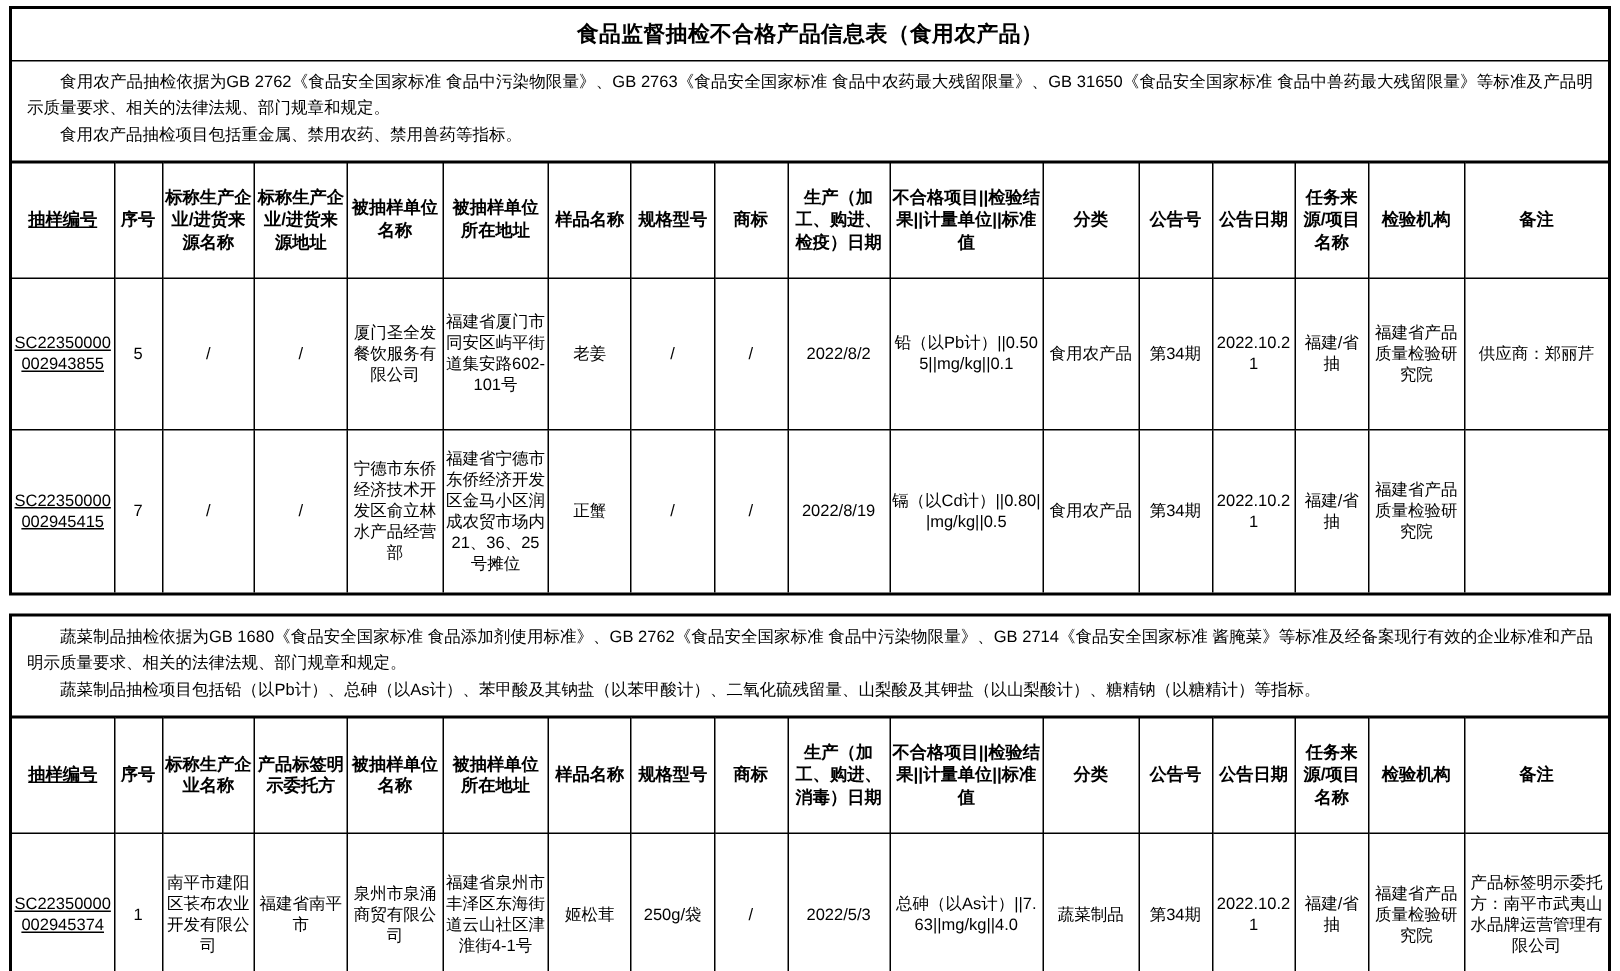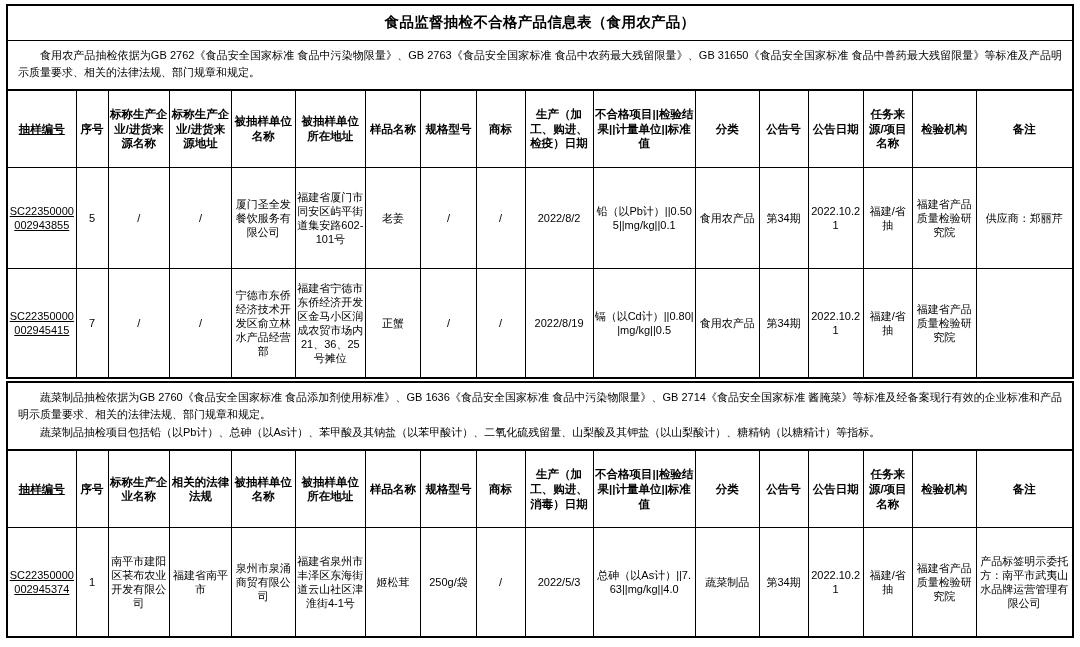--- a/index.html
+++ b/index.html
@@ -14,21 +14,21 @@
     -webkit-font-smoothing: antialiased;
   }
   .page {
     width: 1080px;
     box-sizing: border-box;
     padding: 4px 6px 6px 6px;
   }
   .doc-block {
     border: 2px solid #000;
     box-sizing: border-box;
-    margin-bottom: 2px;
+    margin-bottom: 12px;
   }
   .doc-title {
     text-align: center;
     font-weight: bold;
     font-size: 14.5px;
     padding: 7px 4px 8px 4px;
     border-bottom: 1px solid #000;
     letter-spacing: 0.3px;
   }
   .doc-notes {
@@ -81,20 +81,21 @@
 </style>
 </head>
 <body>
 
 <div class="page">
 
   <div class="doc-block">
     <div class="doc-title">食品监督抽检不合格产品信息表（食用农产品）</div>
     <div class="doc-notes">
       <p>食用农产品抽检依据为GB 2762《食品安全国家标准 食品中污染物限量》、GB 2763《食品安全国家标准 食品中农药最大残留限量》、GB 31650《食品安全国家标准 食品中兽药最大残留限量》等标准及产品明示质量要求、相关的法律法规、部门规章和规定。</p>
+      <p>食用农产品抽检项目包括重金属、禁用农药、禁用兽药等指标。</p>
     </div>
     <table class="grid">
       <colgroup>
         <col style="width:6.4%">
           <col style="width:3.0%">
           <col style="width:5.8%">
           <col style="width:5.8%">
         <col style="width:6.0%">
           <col style="width:6.6%">
           <col style="width:5.2%">
@@ -168,21 +169,21 @@
           <td>福建/省抽</td>
           <td>福建省产品质量检验研究院</td>
           <td></td>
         </tr>
       </tbody>
     </table>
   </div>
 
   <div class="doc-block">
     <div class="doc-notes">
-      <p>蔬菜制品抽检依据为GB 2760《食品安全国家标准 食品添加剂使用标准》、GB 1636《食品安全国家标准 食品中污染物限量》、GB 2714《食品安全国家标准 酱腌菜》等标准及经备案现行有效的企业标准和产品明示质量要求、相关的法律法规、部门规章和规定。</p>
+      <p>蔬菜制品抽检依据为GB 1680《食品安全国家标准 食品添加剂使用标准》、GB 2762《食品安全国家标准 食品中污染物限量》、GB 2714《食品安全国家标准 酱腌菜》等标准及经备案现行有效的企业标准和产品明示质量要求、相关的法律法规、部门规章和规定。</p>
       <p>蔬菜制品抽检项目包括铅（以Pb计）、总砷（以As计）、苯甲酸及其钠盐（以苯甲酸计）、二氧化硫残留量、山梨酸及其钾盐（以山梨酸计）、糖精钠（以糖精计）等指标。</p>
     </div>
     <table class="grid">
       <colgroup>
         <col style="width:6.4%">
           <col style="width:3.0%">
           <col style="width:5.8%">
           <col style="width:5.8%">
         <col style="width:6.0%">
           <col style="width:6.6%">
@@ -196,21 +197,21 @@
           <col style="width:5.2%">
           <col style="width:4.6%">
           <col style="width:6.0%">
         <col style="width:9.0%">
       </colgroup>
       <thead>
         <tr>
           <th>抽样编号</th>
           <th>序号</th>
           <th>标称生产企业名称</th>
-          <th>相关的法律法规</th>
+          <th>产品标签明示委托方</th>
           <th>被抽样单位名称</th>
           <th>被抽样单位所在地址</th>
           <th>样品名称</th>
           <th>规格型号</th>
           <th>商标</th>
           <th>生产（加工、购进、消毒）日期</th>
           <th>不合格项目||检验结果||计量单位||标准值</th>
           <th>分类</th>
           <th>公告号</th>
           <th>公告日期</th>

